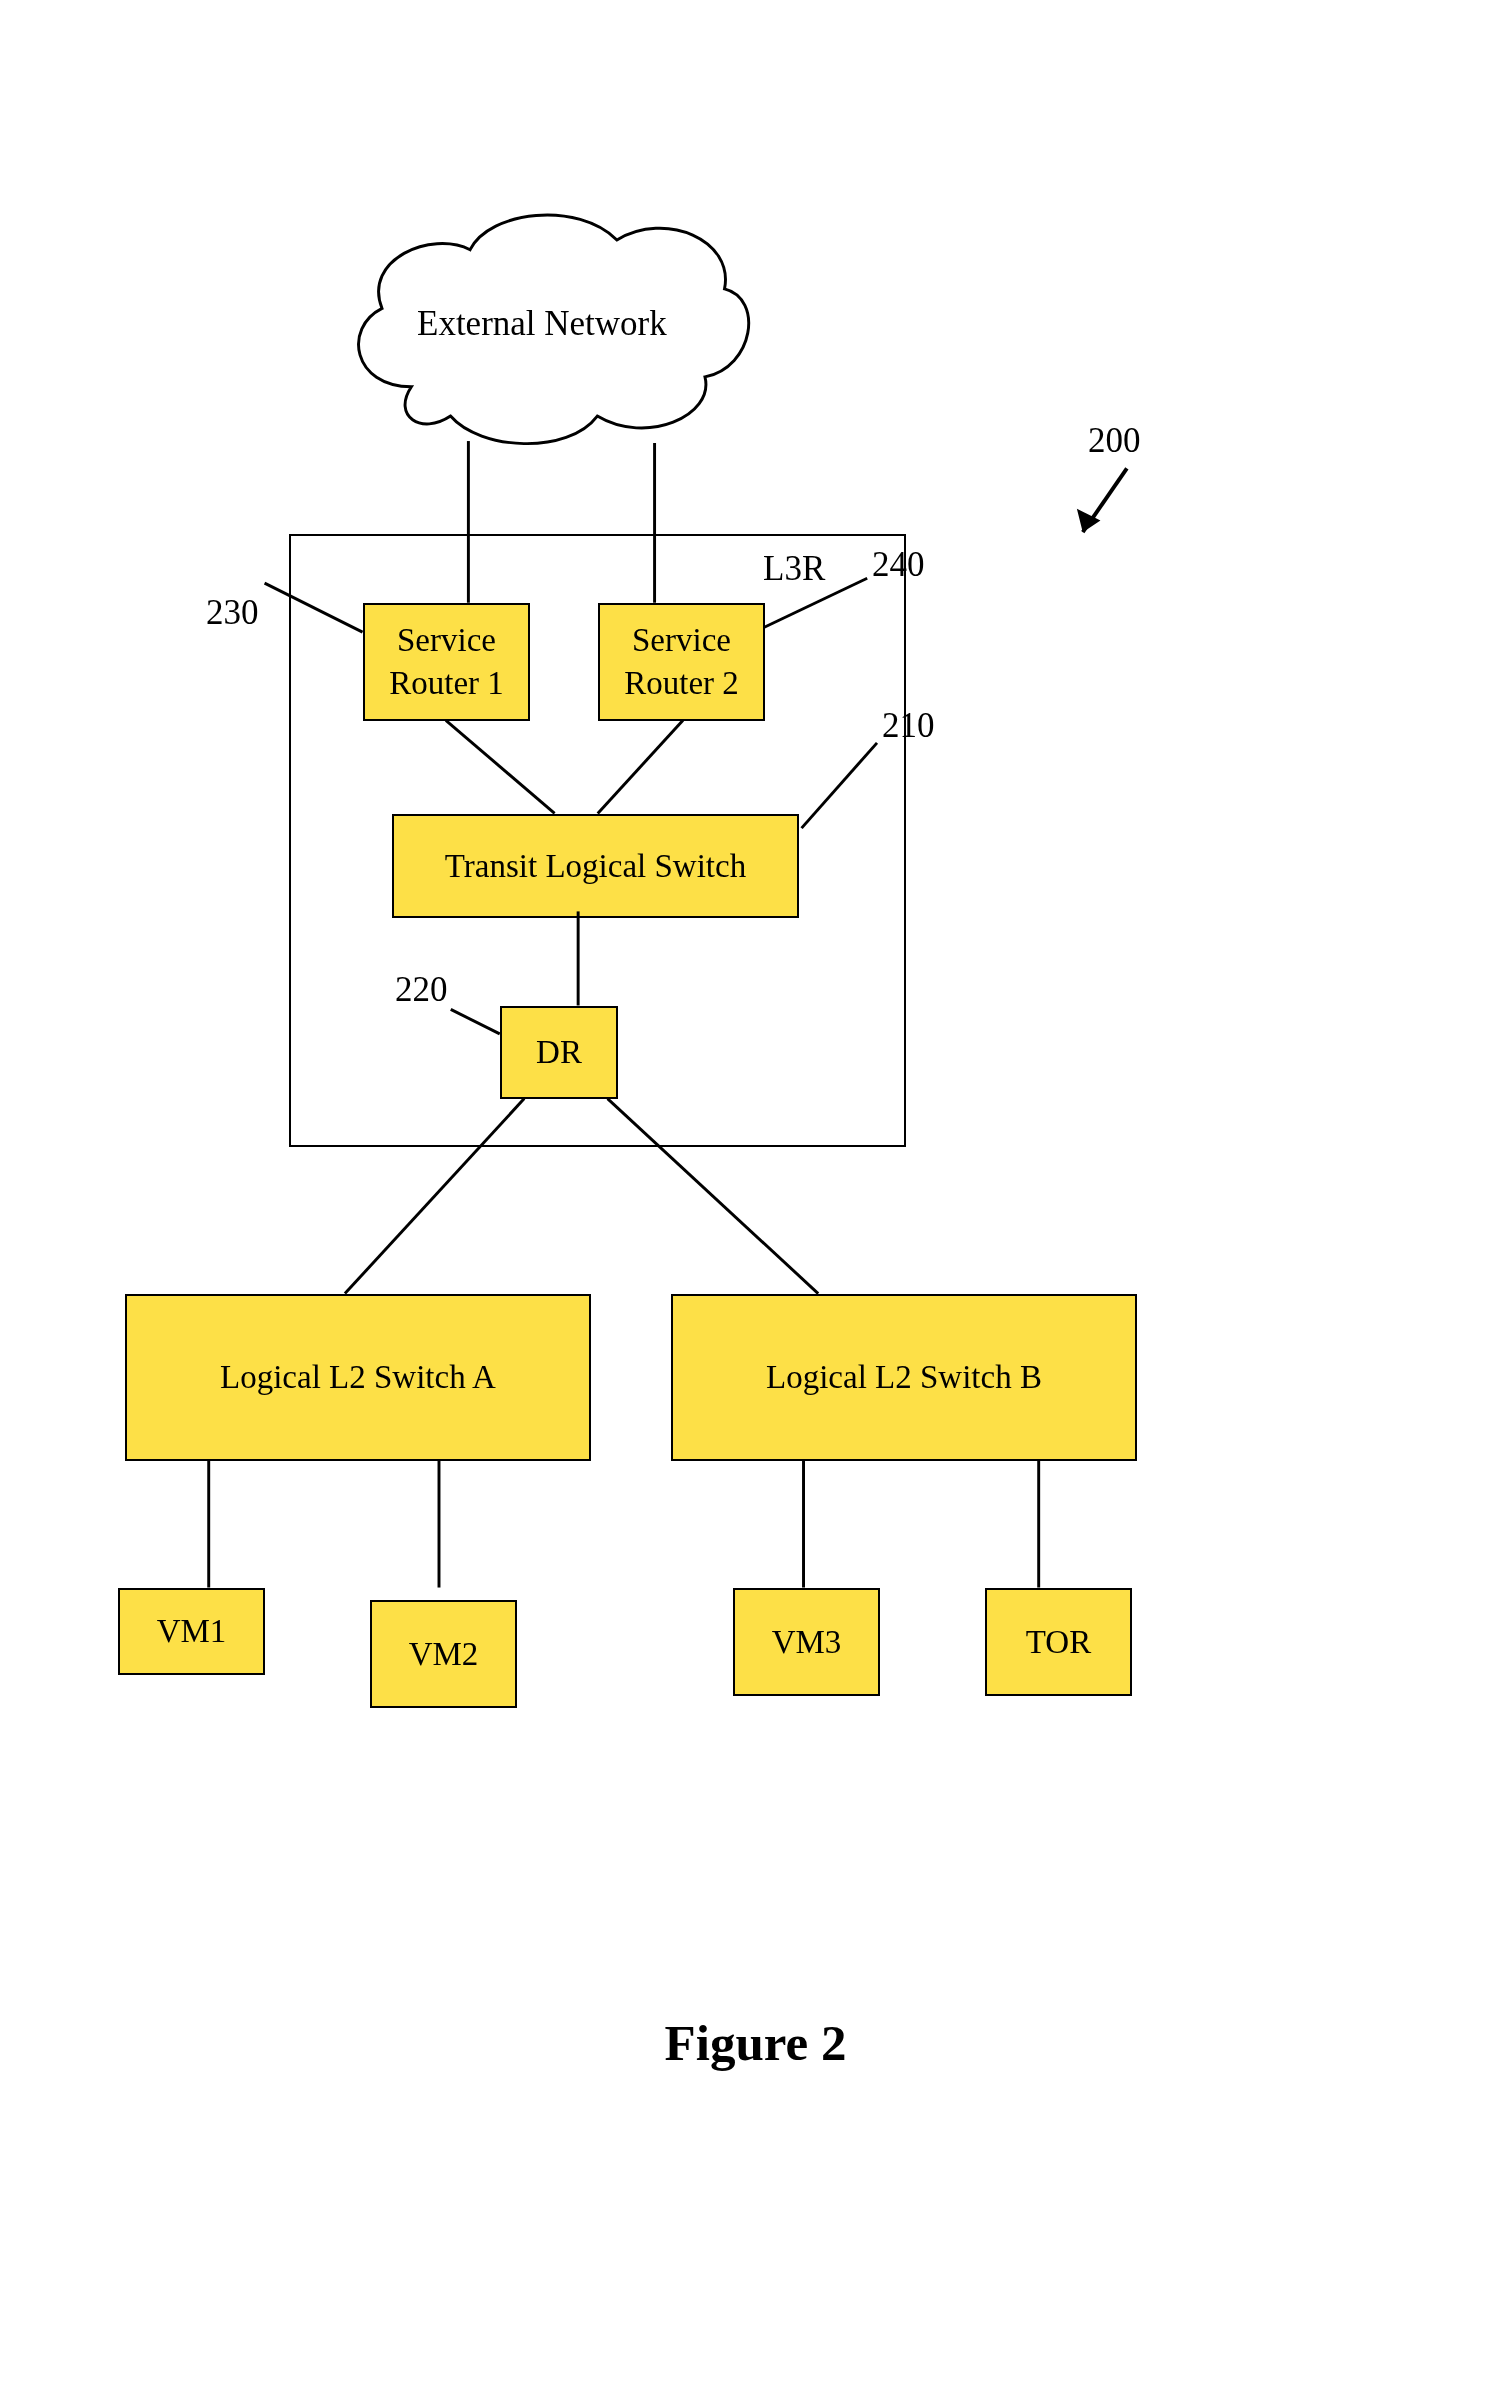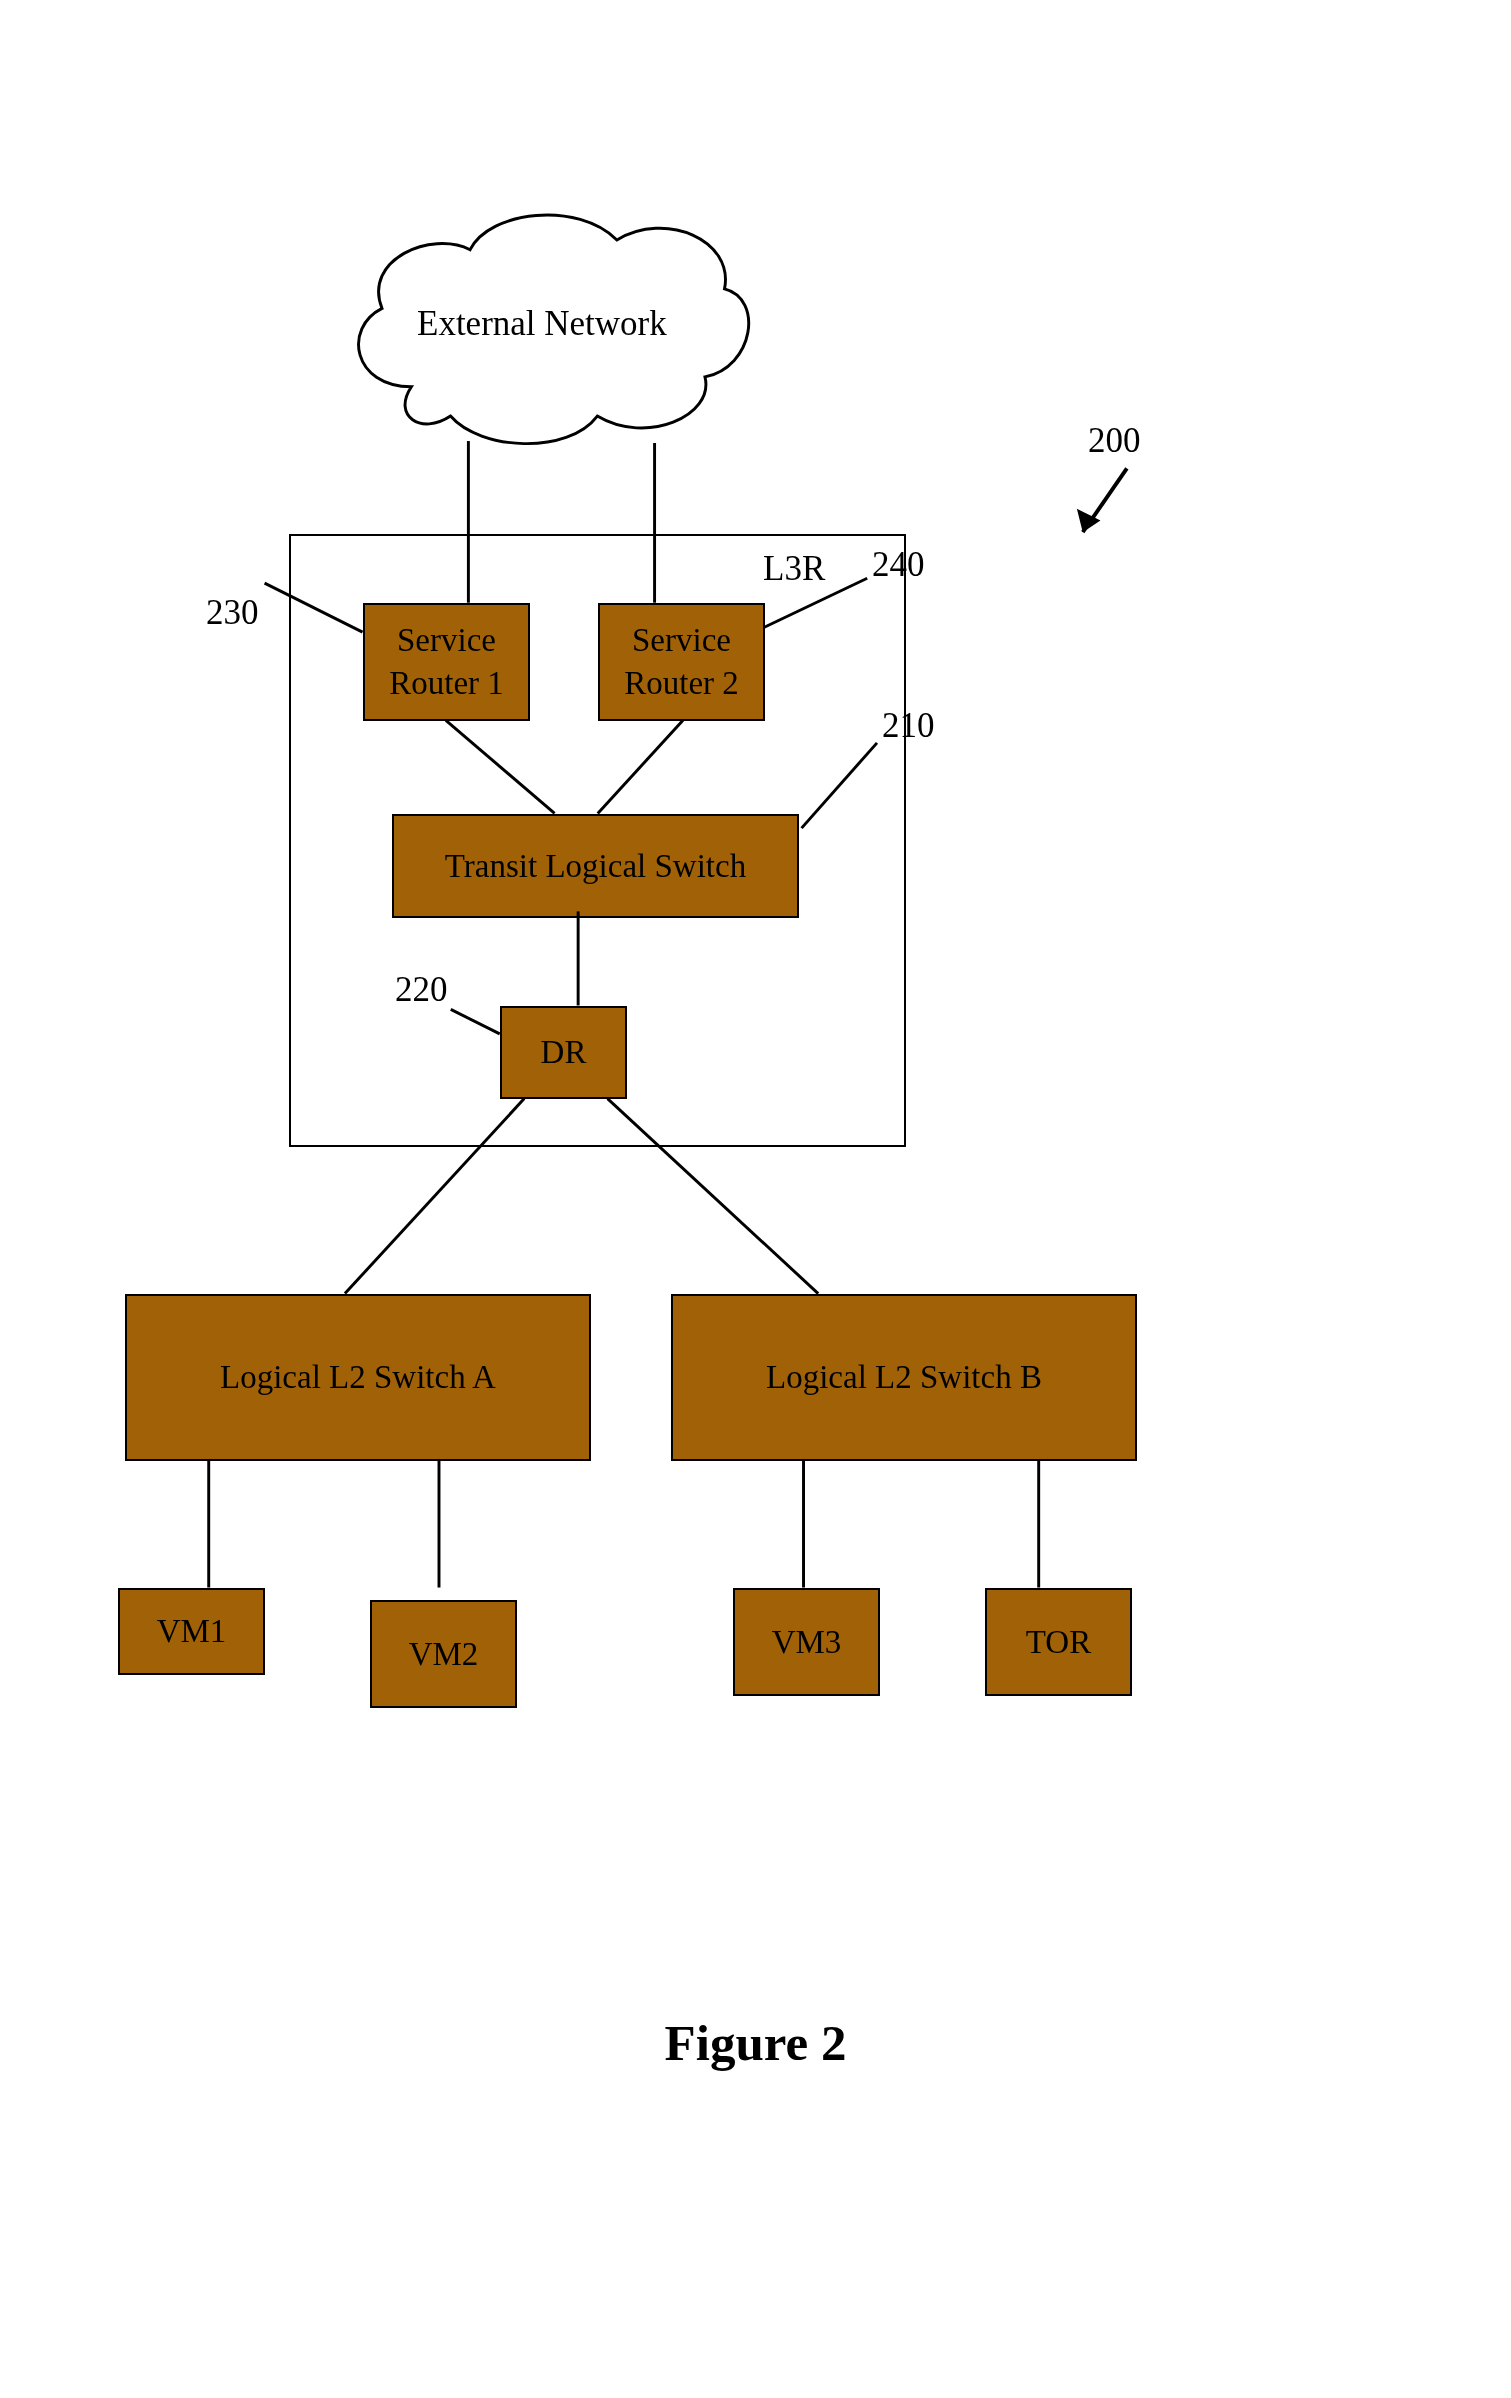--- a/index.html
+++ b/index.html
@@ -1,18 +1,18 @@
 <!DOCTYPE html>
 <html><head>
   <meta charset="utf-8">
   <style>
     * { box-sizing: border-box; margin: 0; padding: 0; }
     body { font-family: "Times New Roman", serif; background: #fff; width: 1511px; height: 2398px; position: relative; }
     .canvas { position: absolute; inset: 0; }
-    .box { position: absolute; border: 2.9px solid #000; background: #a16207; display: flex; align-items: center; justify-content: center; text-align: center; font-size: 33px; line-height: 1.3; }
+    .box { position: absolute; border: 2.9px solid #000; background: #fde047; display: flex; align-items: center; justify-content: center; text-align: center; font-size: 33px; line-height: 1.3; }
     .container-box { position: absolute; border: 2.9px solid #000; background: transparent; }
     .label { position: absolute; font-size: 35px; }
     .ref-label { position: absolute; font-size: 35px; }
     .fig-label { position: absolute; font-size: 51px; font-weight: bold; text-align: center; width: 100%; }
     svg.lines { position: absolute; inset: 0; width: 1511px; height: 2398px; pointer-events: none; }
     .cloud { position: absolute; }
   </style>
 </head>
 <body>
 
@@ -35,21 +35,21 @@
   <div class="label" style="left:763px; top:549px;">L3R</div>
 
   <div class="box" style="left:363px; top:603px; width:167px; height:118px; white-space: pre-line;">Service
 Router 1</div>
 
   <div class="box" style="left:598px; top:603px; width:167px; height:118px; white-space: pre-line;">Service
 Router 2</div>
 
   <div class="box" style="left:392px; top:814px; width:407px; height:104px;">Transit Logical Switch</div>
 
-  <div class="box" style="left:500px; top:1006px; width:127px; height:93px;">DR</div>
+  <div class="box" style="left:500px; top:1006px; width:118px; height:93px;">DR</div>
 
   <div class="box" style="left:125px; top:1294px; width:466px; height:167px;">Logical L2 Switch A</div>
 
   <div class="box" style="left:671px; top:1294px; width:466px; height:167px;">Logical L2 Switch B</div>
 
   <div class="box" style="left:118px; top:1588px; width:147px; height:87px;">VM1</div>
 
   <div class="box" style="left:370px; top:1588px; width:147px; height:108px;margin-top:12px;">VM2</div>
 
   <div class="box" style="left:733px; top:1588px; width:147px; height:108px;">VM3</div>

